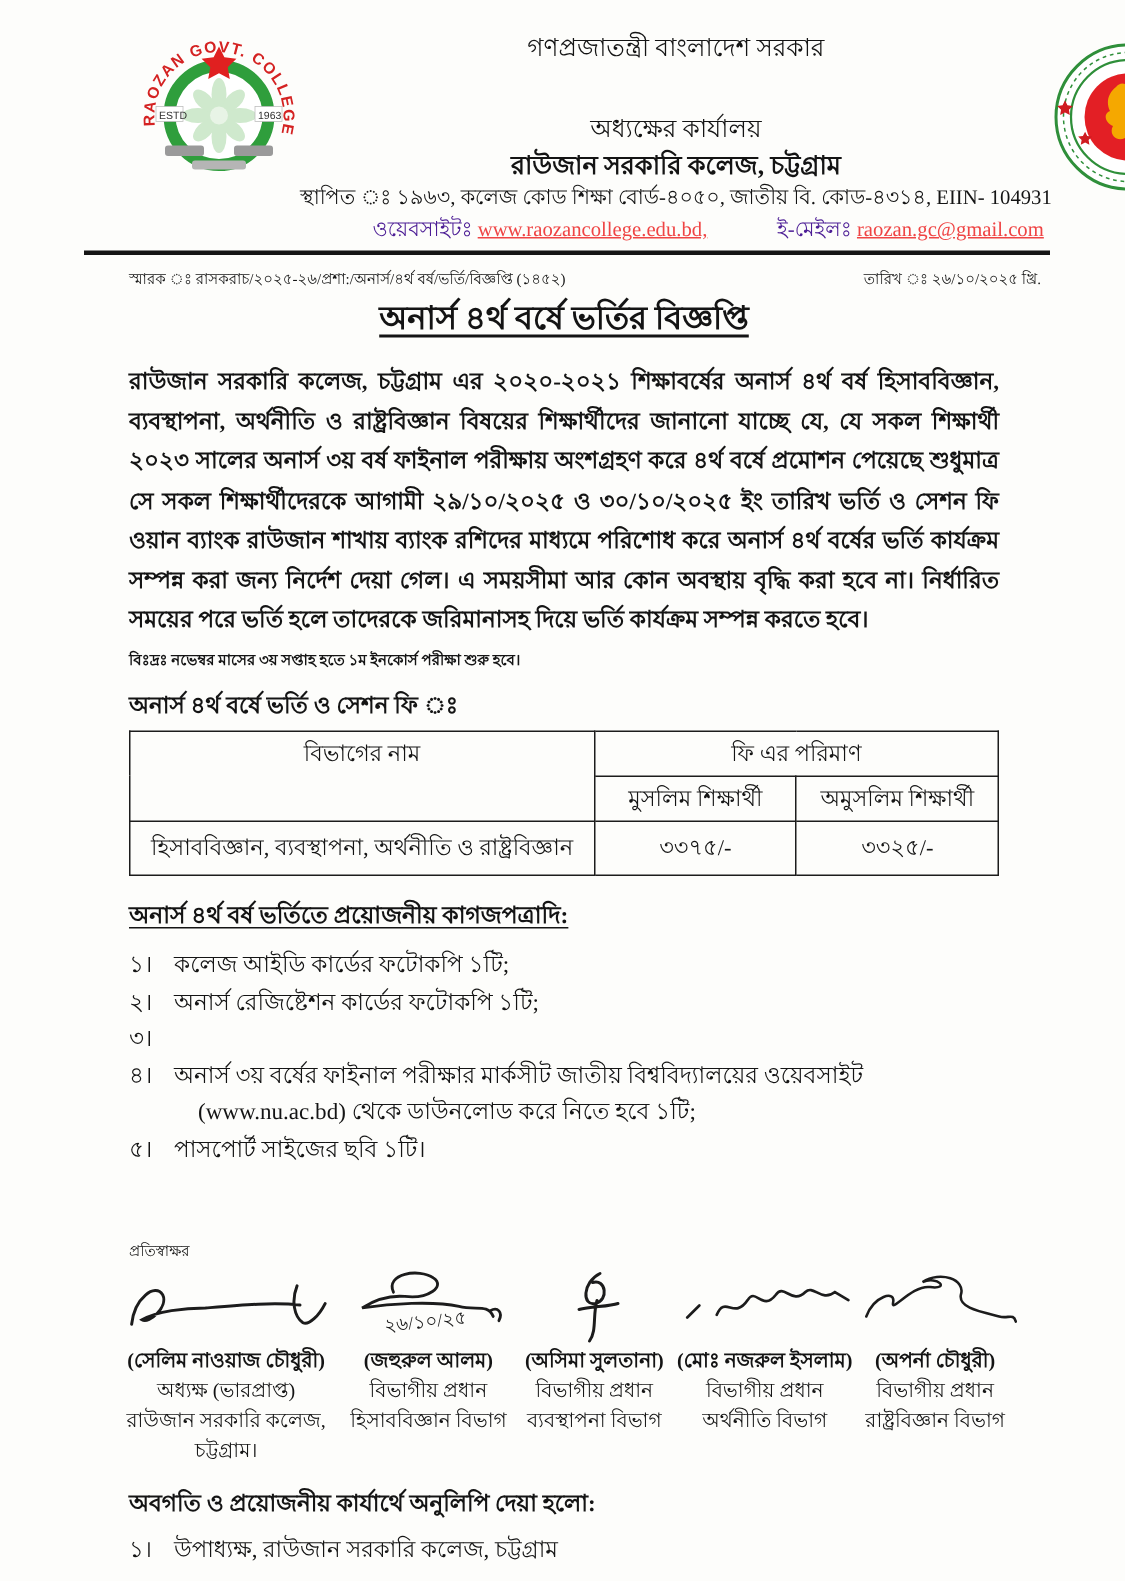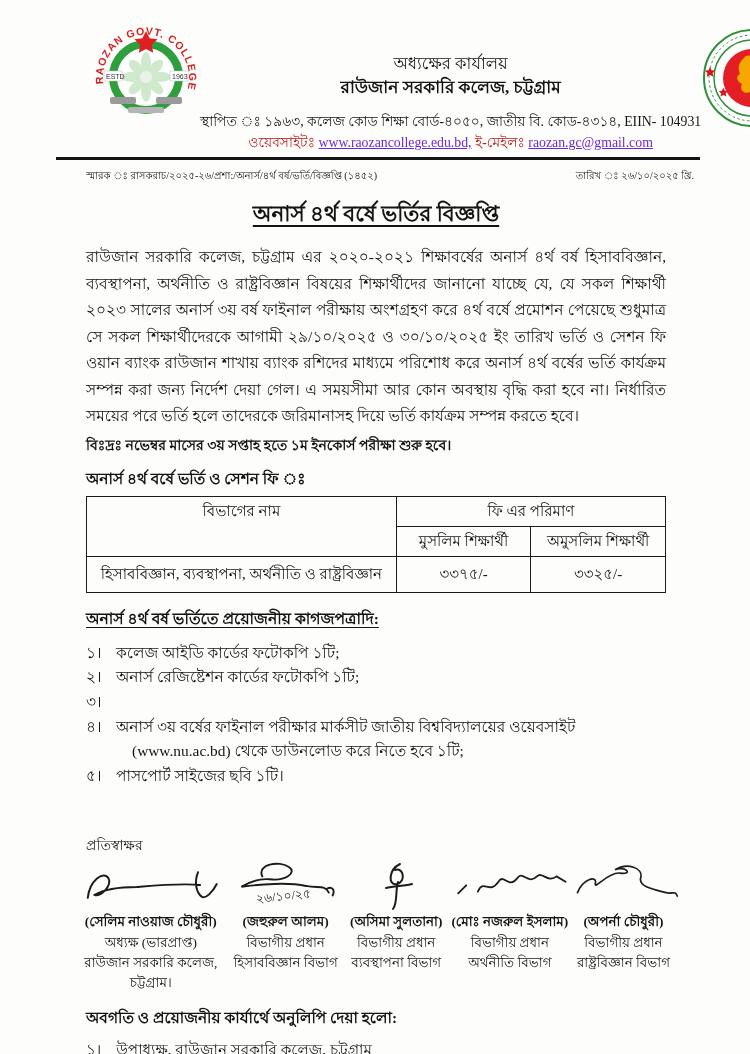--- a/index.html
+++ b/index.html
@@ -14,49 +14,49 @@
     overflow:hidden;
   }
   
   .header { display:flex; align-items:flex-start; padding:13px 52px 0 92px; }
   .logo-left { width:108px; flex:0 0 108px; }
   .logo-right { width:102px; flex:0 0 102px; padding-top:14px; }
   .header-center { flex:1; text-align:center; padding-top:8px; }
   .hc-line1 { font-size:16.5px; line-height:1.35; }
   .hc-line2 { font-size:16.5px; line-height:1.35;margin-top:32px; }
   .hc-college { font-size:17px; font-weight:bold; line-height:1.35; margin-top:2px; }
-  .hc-info { font-size:13.8px; line-height:1.5; margin-top:12px; white-space:nowrap; }
+  .hc-info { font-size:13.8px; line-height:1.5; margin-top:0; white-space:nowrap; }
   .hc-web { font-size:13.8px; line-height:1.4; white-space:nowrap; }
-  .hc-web a { color:#6d28d9; text-decoration:underline;margin-top:45px; }
-  .hc-web .lbl { color:#b91c1c; }
+  .hc-web a { color:#ef4444; text-decoration:underline;margin-top:45px; }
+  .hc-web .lbl { color:#4c1d95;margin-left:43px; }
   .rule { margin:5px 50px 0 56px; border-top:3px solid #151515; }
   
   .memo-row { display:flex; justify-content:space-between; margin:8px 56px 0 86px; font-size:10px; }
   
   .main { margin:0 84px 0 86px; }
-  .title { text-align:center; font-size:21.5px; font-weight:bold; text-decoration:underline; text-underline-offset:4px; margin-top:12px; }
-  .body-par { margin-top:11px; font-size:15.4px; line-height:1.72; text-align:justify; }
-  .note { margin-top:4px; font-size:14px; font-weight:bold; }
+  .title { text-align:center; font-size:21.5px; font-weight:bold; text-decoration:underline; text-underline-offset:4px; }
+  .body-par { margin-top:11px; font-size:15.4px; line-height:1.72; text-align:justify;font-weight:bold; }
+  .note { margin-top:4px; font-size:10px; font-weight:bold; }
   .fee-heading { margin-top:9px; font-size:15.4px; font-weight:bold; }
   
   table.fee-table { width:100%; border-collapse:collapse; margin-top:3px; font-size:15px; }
   table.fee-table td { border:1.5px solid #1c1c1c; text-align:center; padding:2px 0; }
   td.dept-h { width:53.5%; vertical-align:top; padding-top:3px; }
   td.sub-h { width:23.25%; }
   td.dept-cell { text-align:left; padding:6px 4px 6px 9px; height:36px; }
   td.fee-cell { height:36px; }
   
   .docs-heading { margin-top:14px; font-size:15.6px; font-weight:bold; }
   .docs-heading span { text-decoration:underline; text-underline-offset:3px; }
   .doc-list { margin-top:8px; font-size:15.4px; line-height:1.6; }
   .doc-item { display:flex; }
   .doc-item .num { flex:0 0 30px; }
   .doc-cont { padding-left:46px; }
   
-  .countersign { margin-top:46px; font-size:14px; }
+  .countersign { margin-top:46px; font-size:10px; }
   .sig-row { display:flex; margin:2px 0 0 -14px; width:calc(100% + 26px); }
   .sig-block { text-align:center; font-size:13.4px; line-height:1.5; }
   .sig-block .sig-name { font-weight:600; }
   .sb1 { width:26%; } .sb2 { width:18.5%; } .sb3 { width:18%; } .sb4 { width:19.5%; } .sb5 { width:18%; }
   .sig-art { height:52px; display:flex; align-items:flex-end; justify-content:center; }
   .sig-art svg { display:block; }
   .ink { stroke:#1c1c1c; stroke-width:2; fill:none; stroke-linecap:round; }
   .ink-date { font-size:13px; fill:#1c1c1c; font-family:"Liberation Serif",serif; }
   
   .copies-heading { margin-top:13px; font-size:15.4px; font-weight:bold; }
@@ -101,20 +101,21 @@
         <text x="80" y="66" font-size="7" class="logo-small-text">1963</text>
         <g>
           <rect x="18" y="84" width="26" height="7" rx="2" fill="#9a9a9a"></rect>
           <rect x="64" y="84" width="26" height="7" rx="2" fill="#9a9a9a"></rect>
           <rect x="36" y="94" width="36" height="6" rx="2" fill="#b5b5b5"></rect>
         </g>
       </svg>
     </div>
 
     <div class="header-center">
+      <div class="hc-line1">গণপ্রজাতন্ত্রী বাংলাদেশ সরকার</div>
       <div class="hc-line2">অধ্যক্ষের কার্যালয়</div>
       <div class="hc-college">রাউজান সরকারি কলেজ, চট্টগ্রাম</div>
       <div class="hc-info">স্থাপিত ঃ ১৯৬৩, কলেজ কোড শিক্ষা বোর্ড-৪০৫০, জাতীয় বি. কোড-৪৩১৪, EIIN- 104931</div>
       <div class="hc-web">
         <span class="lbl">ওয়েবসাইটঃ </span><a href="#">www.raozancollege.edu.bd,</a>
         <span class="lbl">ই-মেইলঃ </span><a href="#">raozan.gc@gmail.com</a>
       </div>
     </div>
 
     <div class="logo-right">

